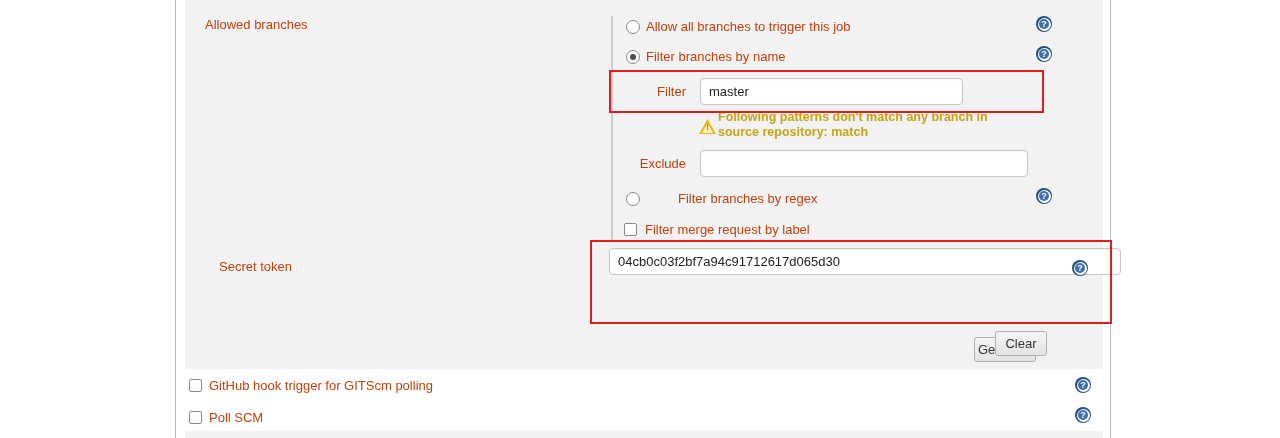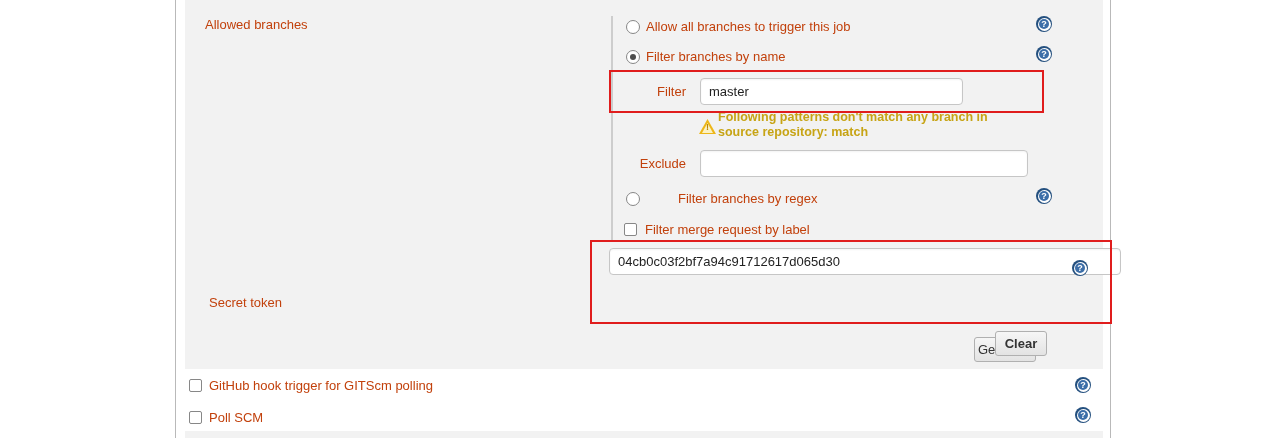--- a/index.html
+++ b/index.html
@@ -83,28 +83,28 @@
 
   <span class="radio" style="left:626px; top:192px;"></span>
   <div class="lbl" style="left:646px; top:191px;margin-left:32px;">Filter branches by regex</div>
   <span class="help" style="left:1036px; top:188px;">
     <span class="help-core">?</span>
   </span>
 
   <span class="chk" style="left:624px; top:223px;"></span>
   <div class="lbl" style="left:645px; top:222px;">Filter merge request by label</div>
 
-  <div class="lbl" style="left:209px; top:259px;margin-top:36px;">Secret token</div>
+  <div class="lbl" style="left:219px; top:259px;">Secret token</div>
   <input class="input" style="left: 609px; top: 248px; width: 512px;" value="04cb0c03f2bf7a94c91712617d065d30">
   <span class="help" style="left:1072px; top:260px;">
     <span class="help-core">?</span>
   </span>
   <button class="btn" style="left:974px; top:307px; width:62px; height:25px;margin-top:30px;">Generate</button>
 
-  <button class="btn" style="left:995px; top:331px; width:52px; height:25px;font-weight:bold;">Clear</button>
+  <button class="btn" style="left:995px; top:331px; width:52px; height:25px;">Clear</button>
 
   <div class="annot" style="left:609px; top:70px; width:435px; height:43px;"></div>
   <div class="annot" style="left:590px; top:240px; width:522px; height:84px;"></div>
 
   <span class="chk" style="left:189px; top:379px;"></span>
   <div class="lbl" style="left:209px; top:378px;">GitHub hook trigger for GITScm polling</div>
   <span class="help" style="left:1075px; top:377px;">
     <span class="help-core">?</span>
   </span>
 

